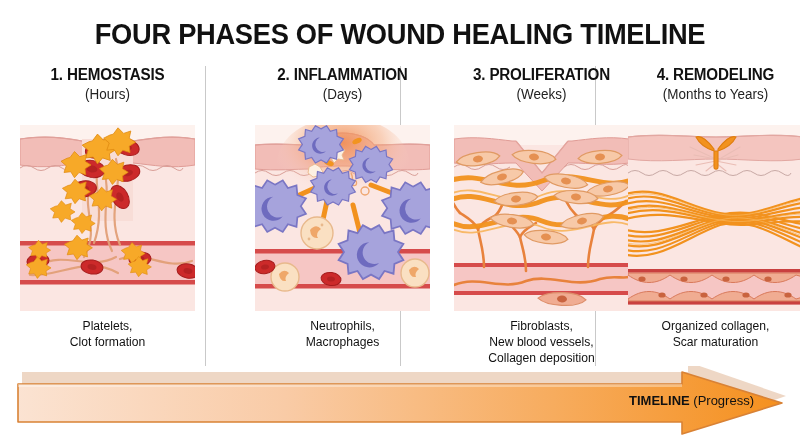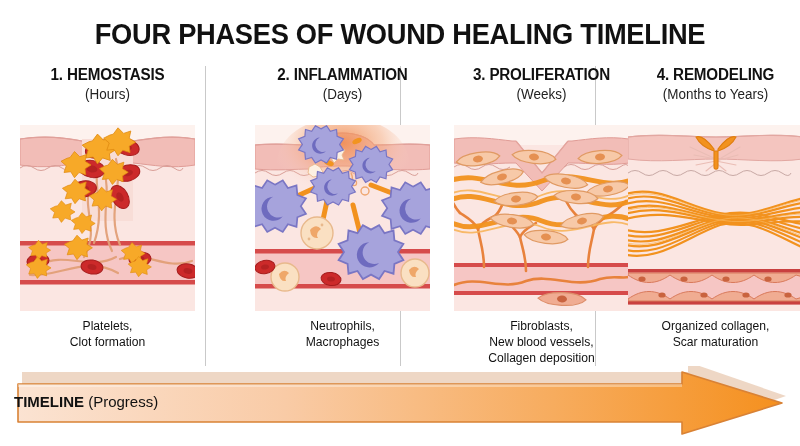--- a/index.html
+++ b/index.html
@@ -58,22 +58,22 @@
     position:absolute;left:0;top:252px;width:195px;text-align:center;
     font-size:12.5px;line-height:16px;color:#111;
     transform:scaleX(0.97);transform-origin:center top;
   }
   .caption div{white-space:nowrap;}
 
   
   .timeline{position:absolute;left:14px;top:366px;width:772px;height:74px;}
   .timeline svg{display:block;}
   .timeline-label{
-    position:absolute;left:0;top:27px;width:740px;text-align:left;
-    font-size:15px;color:#111;white-space:nowrap;pointer-events:none;
+    position:absolute;left:0;top:27px;width:740px;text-align:right;
+    font-size:13px;color:#111;white-space:nowrap;pointer-events:none;
   }
   .timeline-label .b{font-weight:700;}
 </style>
 </head>
 <body>
 
 <div class="infographic">
 
   <div class="title">FOUR PHASES OF WOUND HEALING TIMELINE</div>
 

